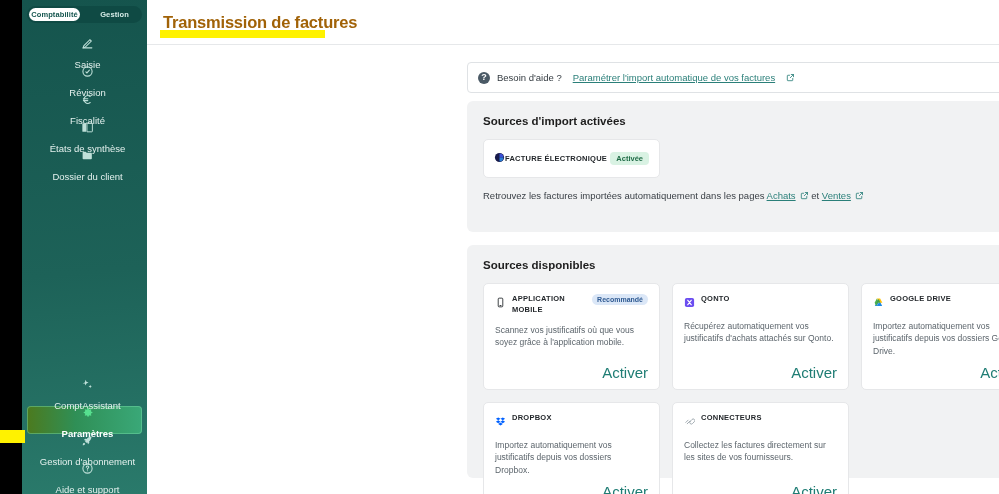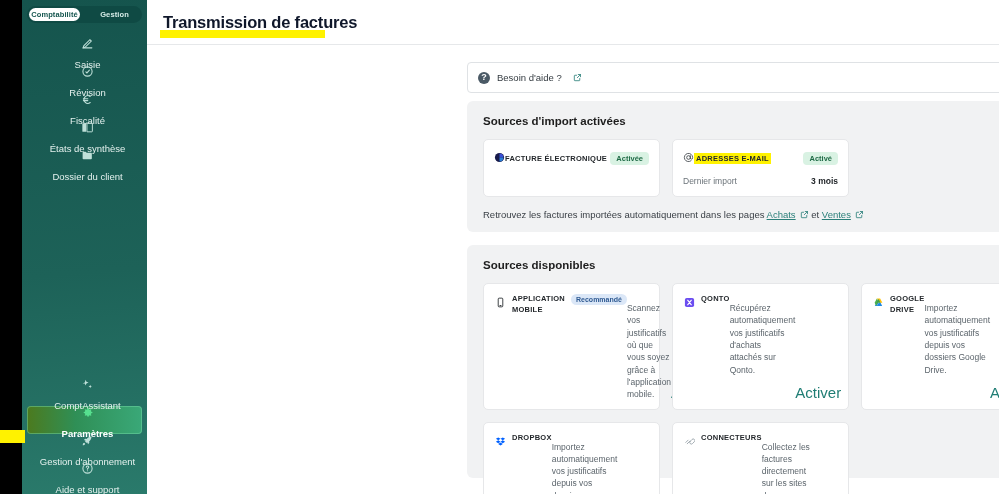--- a/index.html
+++ b/index.html
@@ -66,21 +66,21 @@
 
   
   .main { position:absolute; left:147px; top:0; right:0; bottom:0; background:#ffffff; }
 
   .topbar {
     height:45px; border-bottom:1px solid #e6e8ea;
     display:flex; align-items:center; padding-left:16px;
     position:relative;
   }
   .page-title {
-    font-size:16.5px; font-weight:bold; color:#0f172a; letter-spacing:-.2px;
+    font-size:16.5px; font-weight:bold; color:#a16207; letter-spacing:-.2px;
     position:relative; display:inline-block;
   }
   .title-underline {
     position:absolute; left:13px; top:30px; width:165px; height:8px;
     background:#fff200;
   }
 
   
   .banner {
     position:absolute; left:320px; top:62px; width:587px; height:31px;
@@ -139,21 +139,21 @@
   .panel-foot a { color:#2a7f79; text-decoration:underline; }
 
   
   .avail-grid {
     display:grid; grid-template-columns:repeat(3,177px); gap:12px;
     padding:12px 0 0 16px;
   }
   .av-card {
     background:#fff; border:1px solid #e6e7e9; border-radius:5px;
     padding:10px 11px 8px 11px; min-height:88px;
-    display:flex; flex-direction:row;
+    display:flex; flex-direction:column;
   }
   .av-head { display:flex; align-items:flex-start; gap:6px; }
   .av-name {
     font-size:7.5px; font-weight:bold; color:#23272b; letter-spacing:.25px;
     line-height:1.45; max-width:92px;
   }
   .rec-badge {
     margin-left:auto; font-size:7px; font-weight:bold; color:#2f5a92;
     background:#dbe7f7; border-radius:9px; padding:2px 5px; white-space:nowrap;
   }
@@ -286,20 +286,21 @@
   <main class="main">
 
     <div class="topbar">
       <h1 class="page-title">Transmission de factures</h1>
       <div class="title-underline"></div>
     </div>
 
     <div class="banner">
       <span class="qicon">?</span>
       <span>Besoin d'aide ?</span>
+      <a href="#">Paramétrer l'import automatique de vos factures</a>
       <span class="ext">
         <svg width="9" height="9" viewBox="0 0 24 24" fill="none" stroke="#2a7f79" stroke-width="2.2" stroke-linecap="round">
           <path d="M14 4h6v6"></path>
             <path d="M20 4l-8.5 8.5"></path>
           <path d="M18 14.5V19a1.5 1.5 0 0 1-1.5 1.5H5A1.5 1.5 0 0 1 3.5 19V7.5A1.5 1.5 0 0 1 5 6h4.5"></path>
         </svg>
       </span>
     </div>
 
     <section class="panel" id="panel-activated">
@@ -314,36 +315,20 @@
                 <circle cx="12" cy="12" r="10" fill="#171a4a"></circle>
                 <path d="M12 3.5A8.5 8.5 0 0 1 20.5 12H12z" fill="#3b4fd8"></path>
                 <path d="M12 12h8.5A8.5 8.5 0 0 1 12 20.5z" fill="#2a7fd8"></path>
               </svg>
             </span>
             <span class="act-name">FACTURE ÉLECTRONIQUE</span>
             <span class="badge">Activée</span>
           </div>
         </div>
 
-        <div class="act-card">
-          <div class="act-head">
-            <span>
-              <svg width="11" height="11" viewBox="0 0 24 24" fill="none" stroke="#3b4147" stroke-width="1.8">
-                <circle cx="12" cy="12" r="4"></circle>
-                <path d="M16 8v5a2.5 2.5 0 0 0 5 0v-1a9 9 0 1 0-3.4 7.1" stroke-linecap="round"></path>
-              </svg>
-            </span>
-            <span class="act-name hl">ADRESSES E-MAIL</span>
-            <span class="badge">Activé</span>
-          </div>
-          <div class="act-sub">
-            <span>Dernier import</span>
-            <span class="val">3 mois</span>
-          </div>
-        </div>
 
       </div>
 
       <div class="panel-foot">
         <span>Retrouvez les factures importées automatiquement dans les pages </span><a href="#">Achats</a><span class="ext"><svg width="9" height="9" viewBox="0 0 24 24" fill="none" stroke="#2a7f79" stroke-width="2.2" stroke-linecap="round">
               <path d="M14 4h6v6"></path>
               <path d="M20 4l-8.5 8.5"></path>
               <path d="M18 14.5V19a1.5 1.5 0 0 1-1.5 1.5H5A1.5 1.5 0 0 1 3.5 19V7.5A1.5 1.5 0 0 1 5 6h4.5"></path>
             </svg></span><span> et </span><a href="#">Ventes</a><span class="ext"><svg width="9" height="9" viewBox="0 0 24 24" fill="none" stroke="#2a7f79" stroke-width="2.2" stroke-linecap="round">
               <path d="M14 4h6v6"></path>

